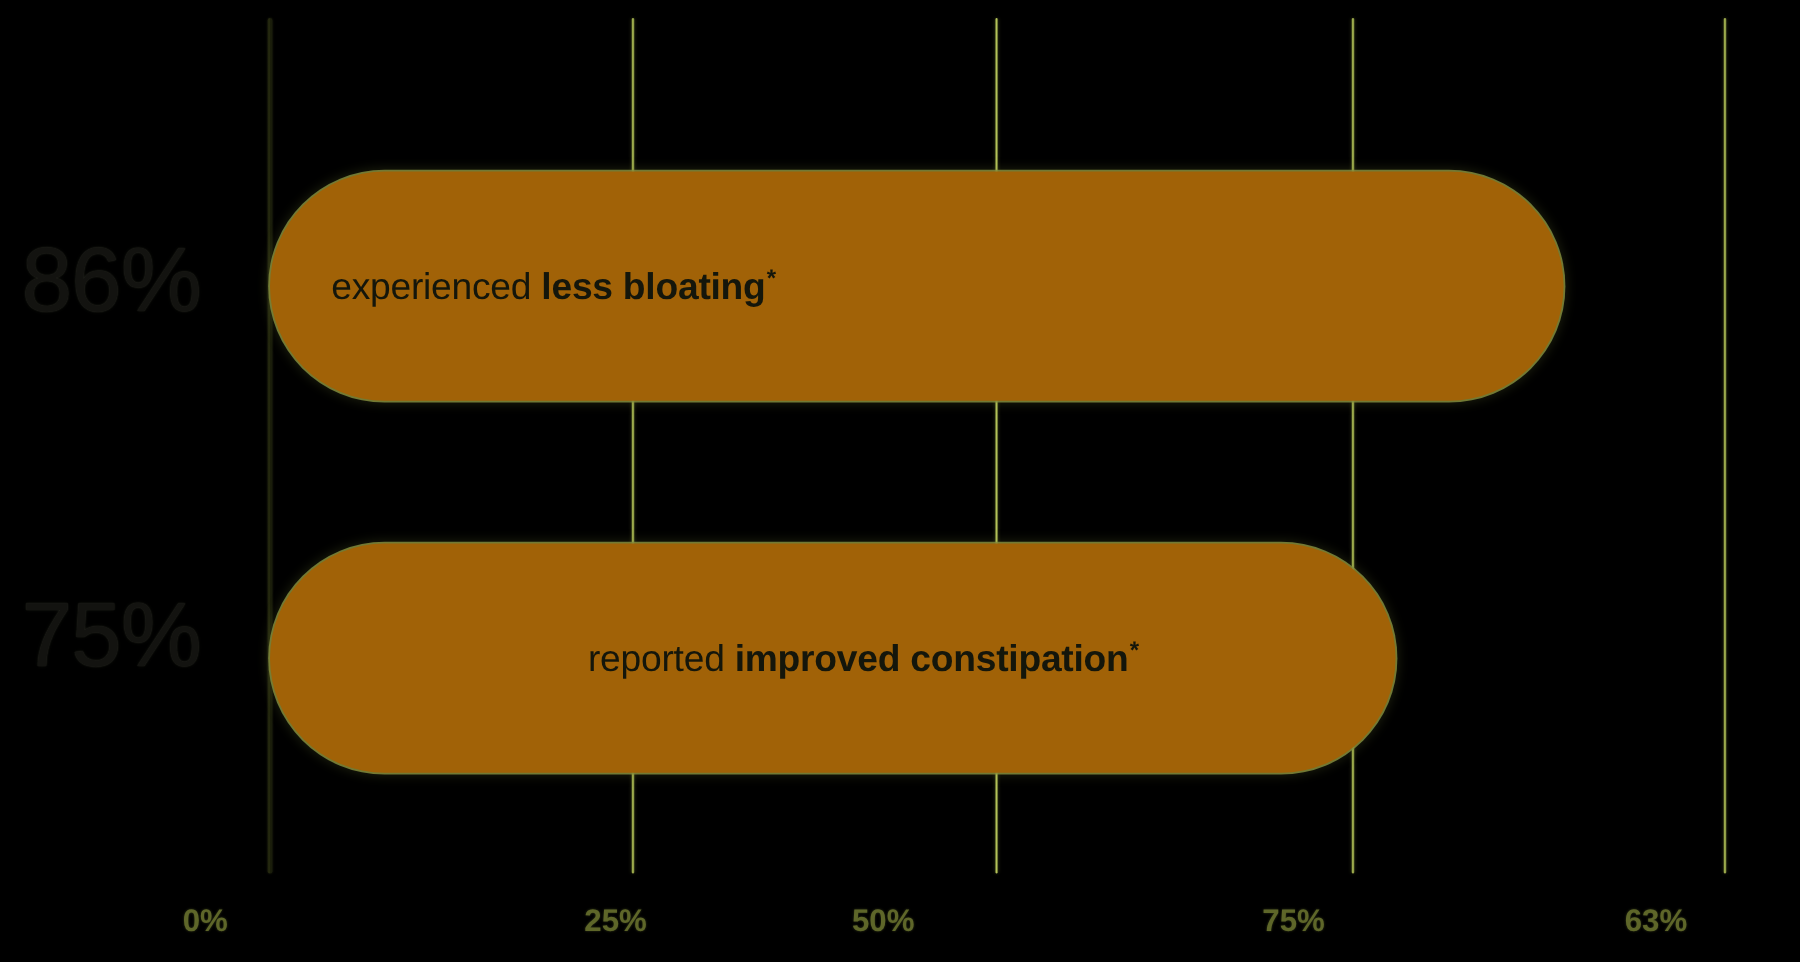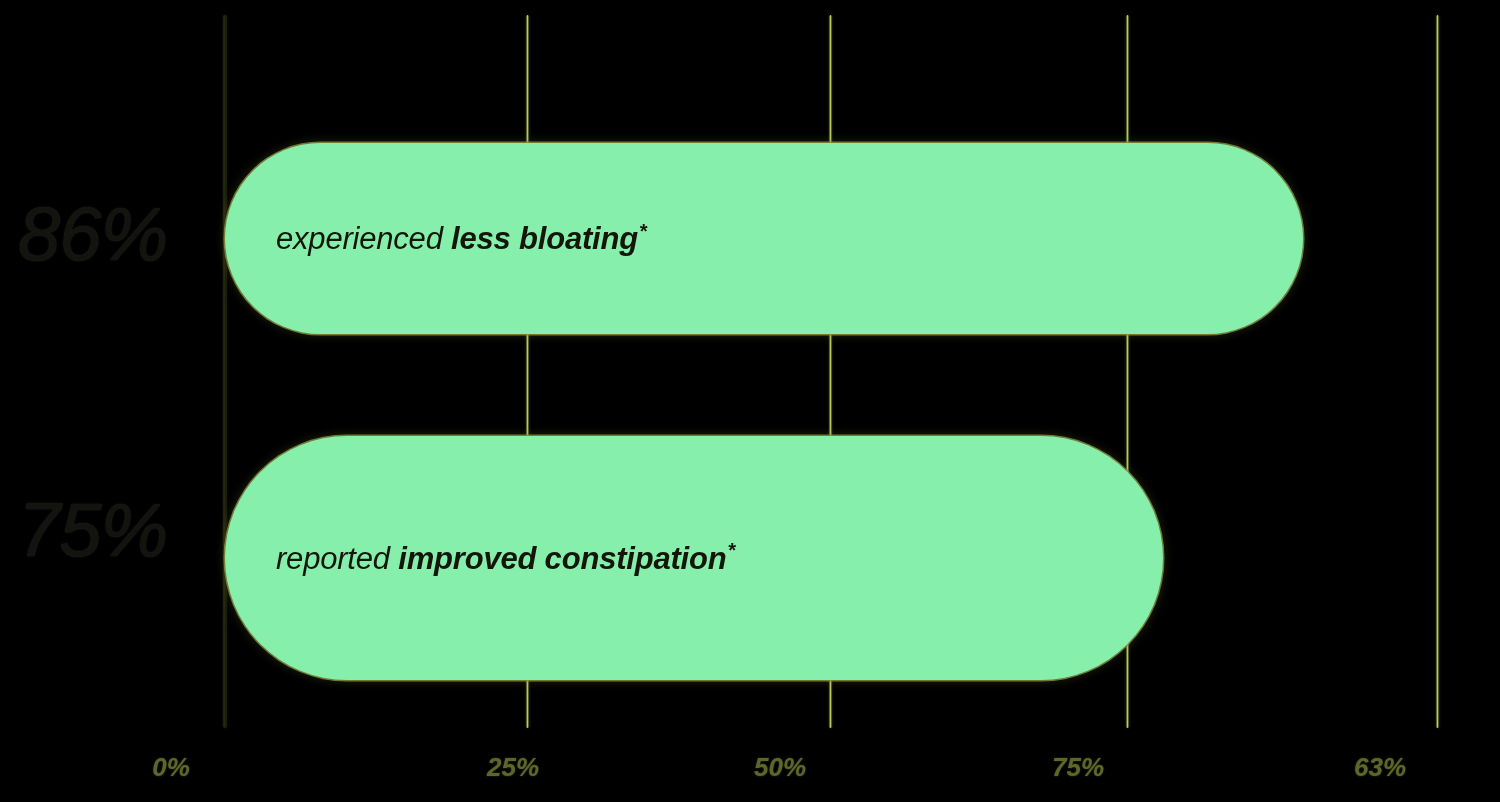--- a/index.html
+++ b/index.html
@@ -12,21 +12,20 @@
     font-family: "Liberation Sans", sans-serif;
     -webkit-font-smoothing: antialiased;
   }
 
   #chart-root {
     position: relative;
     width: 1500px;
     height: 802px;
     background: #000000;
     overflow: hidden;
-    font-style: italic;
   }
 
   
   .gridline {
     position: absolute;
     width: 3px;
     top: 15px;
     height: 713px;
     border-radius: 2px;
   }
@@ -47,21 +46,21 @@
         rgba(134,147,62,0.9) 72%,
         rgba(52,58,20,0.5) 100%);
     box-shadow: 0 0 3px rgba(150,165,72,0.25);
   }
 
   
   .bar {
     position: absolute;
     left: 225px;
     border-radius: 999px;
-    background: #86efac;
+    background: #a16207;
     box-shadow: 0 0 0 1.5px rgba(132,140,60,0.85),
                 0 0 10px 2px rgba(120,132,55,0.25);
     display: flex;
     align-items: center;
     z-index: 3;
   }
   .bar-label {
     margin-left: 51px;
     color: #14160b;
     font-size: 31px;
@@ -123,25 +122,25 @@
   <div class="value-label" style="top:196px;">86%</div>
 
   <div class="bar" style="top:143px; height:191px; width:1078px;">
     <div class="bar-label">
       <span class="light">experienced </span><span class="strong">less bloating</span><span class="footnote-mark">*</span>
     </div>
   </div>
 
   <div class="value-label" style="top:492px;">75%</div>
 
-  <div class="bar" style="top:436px; height:244px; width:938px;">
+  <div class="bar" style="top:453px; height:191px; width:938px;justify-content:center;">
     <div class="bar-label">
       <span class="light">reported </span><span class="strong">improved constipation</span><span class="footnote-mark">*</span>
     </div>
   </div>
 
   <div class="tick-label" style="left:171px;">0%</div>
   <div class="tick-label" style="left:478px;margin-left:35px;">25%</div>
-  <div class="tick-label" style="left:780px;text-align:center;">50%</div>
+  <div class="tick-label" style="left:736px;text-align:center;">50%</div>
   <div class="tick-label" style="left:1078px;">75%</div>
   <div class="tick-label" style="left:1380px;">63%</div>
 
 </div>
 
 </body></html>

